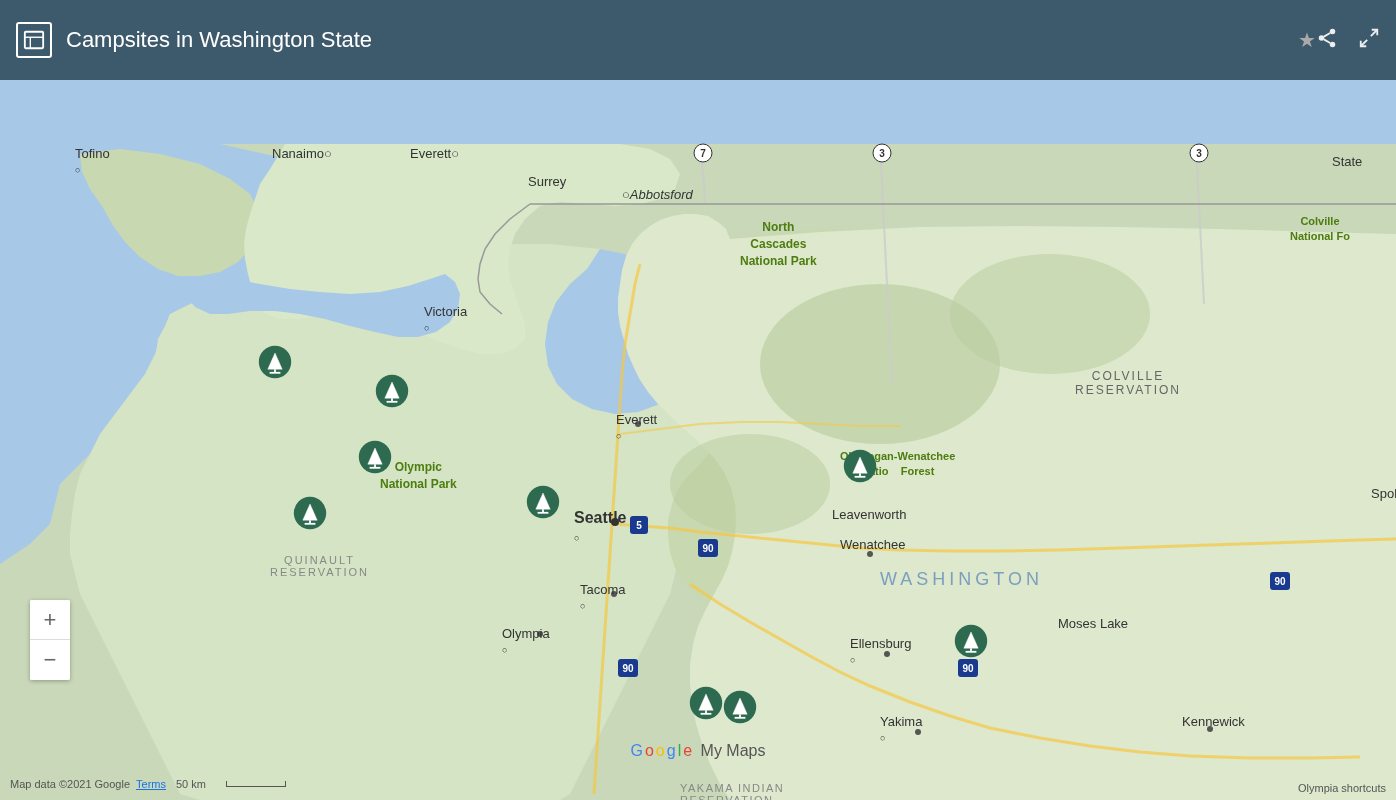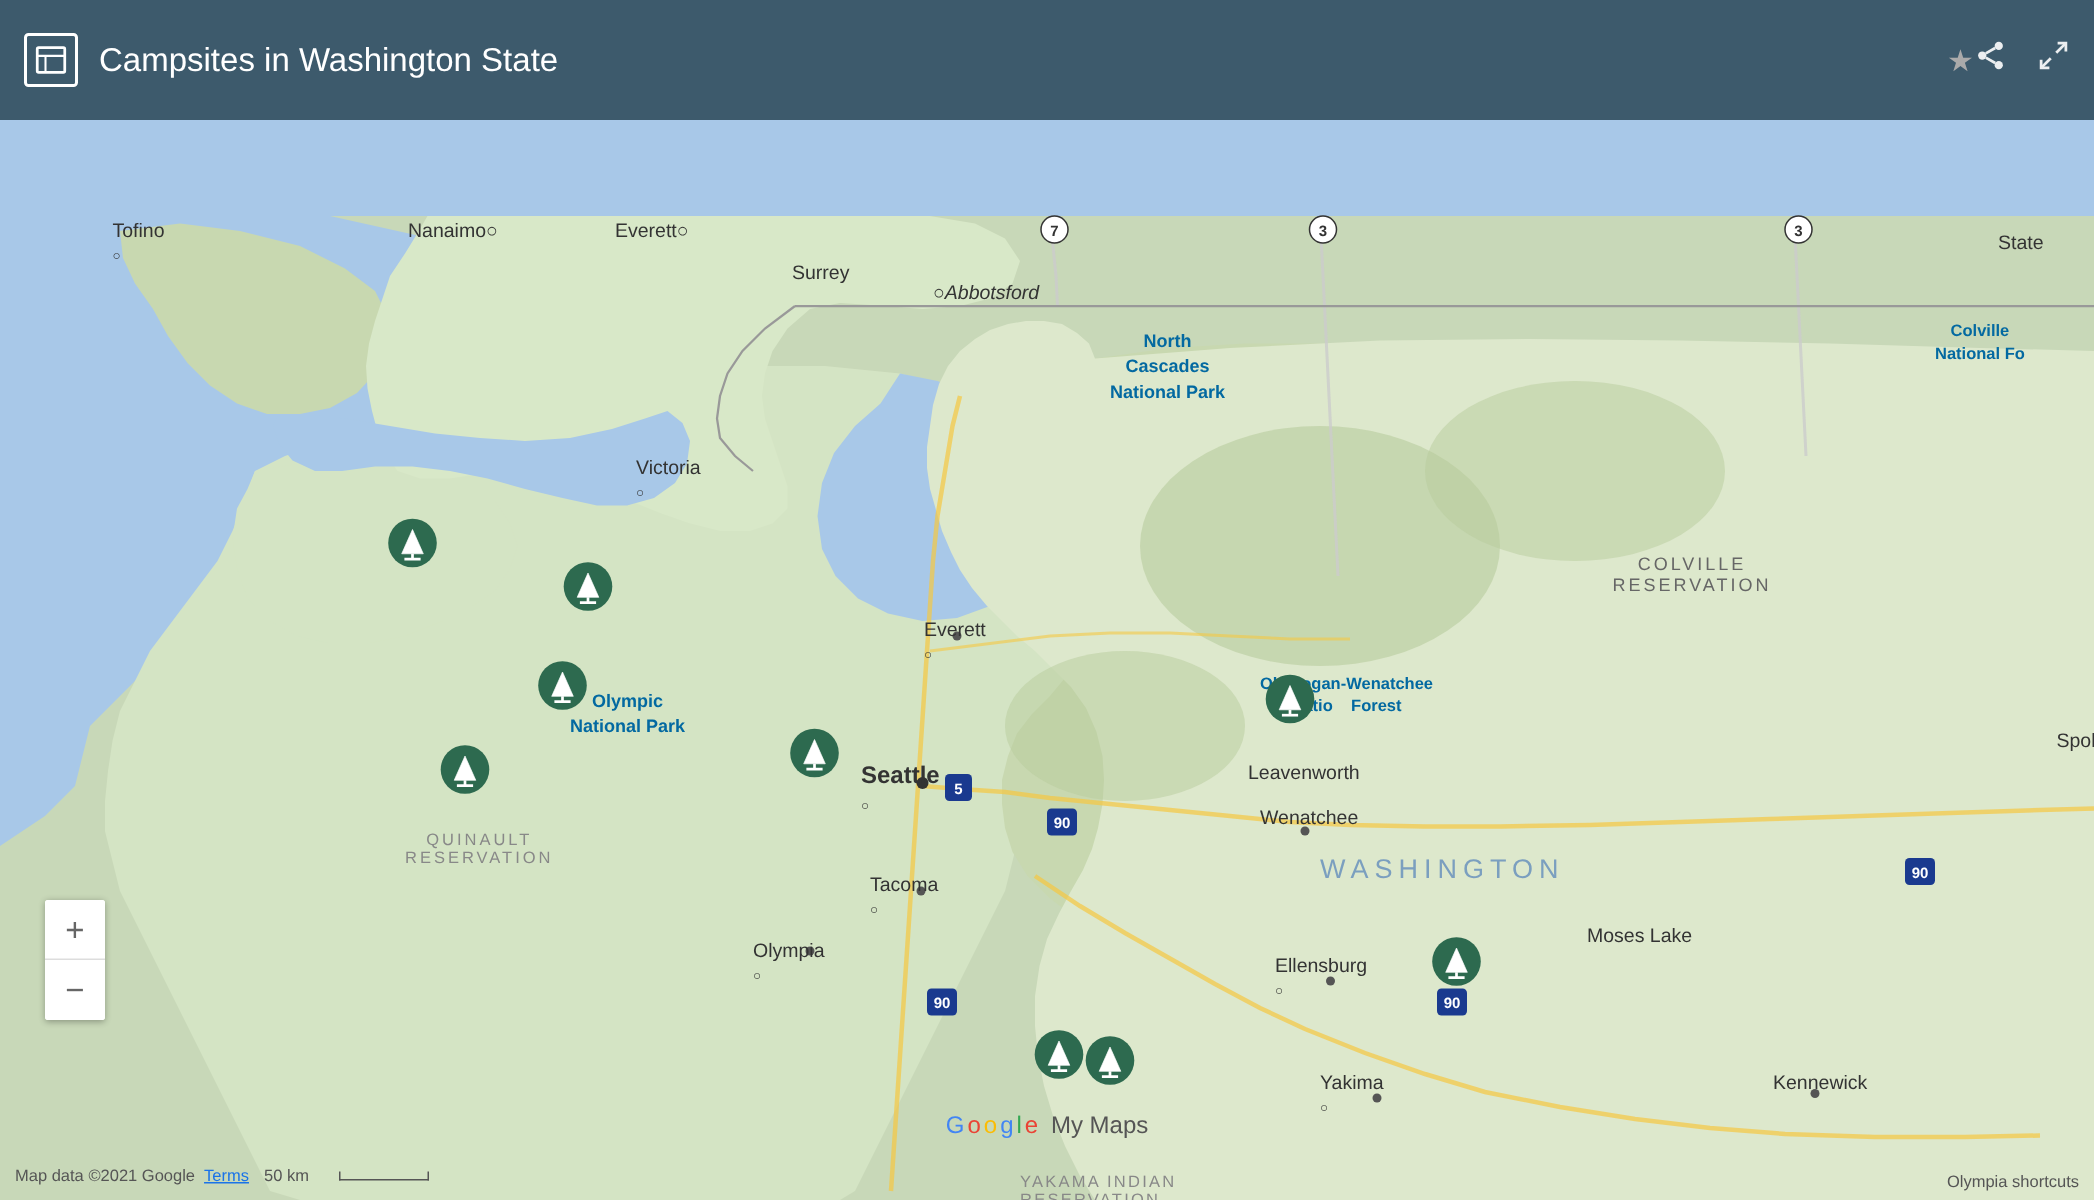--- a/index.html
+++ b/index.html
@@ -162,21 +162,21 @@
     }
     .campsite-marker svg {
       width: 36px;
       height: 36px;
     }
 
     
     .map-label {
       position: absolute;
       font-size: 12px;
-      color: #0369a1;
+      color: #4d7c0f;
       font-weight: 600;
       pointer-events: none;
       z-index: 3;
     }
     .map-label-light {
       position: absolute;
       font-size: 11px;
       color: #888;
       letter-spacing: 0.5px;
       pointer-events: none;

